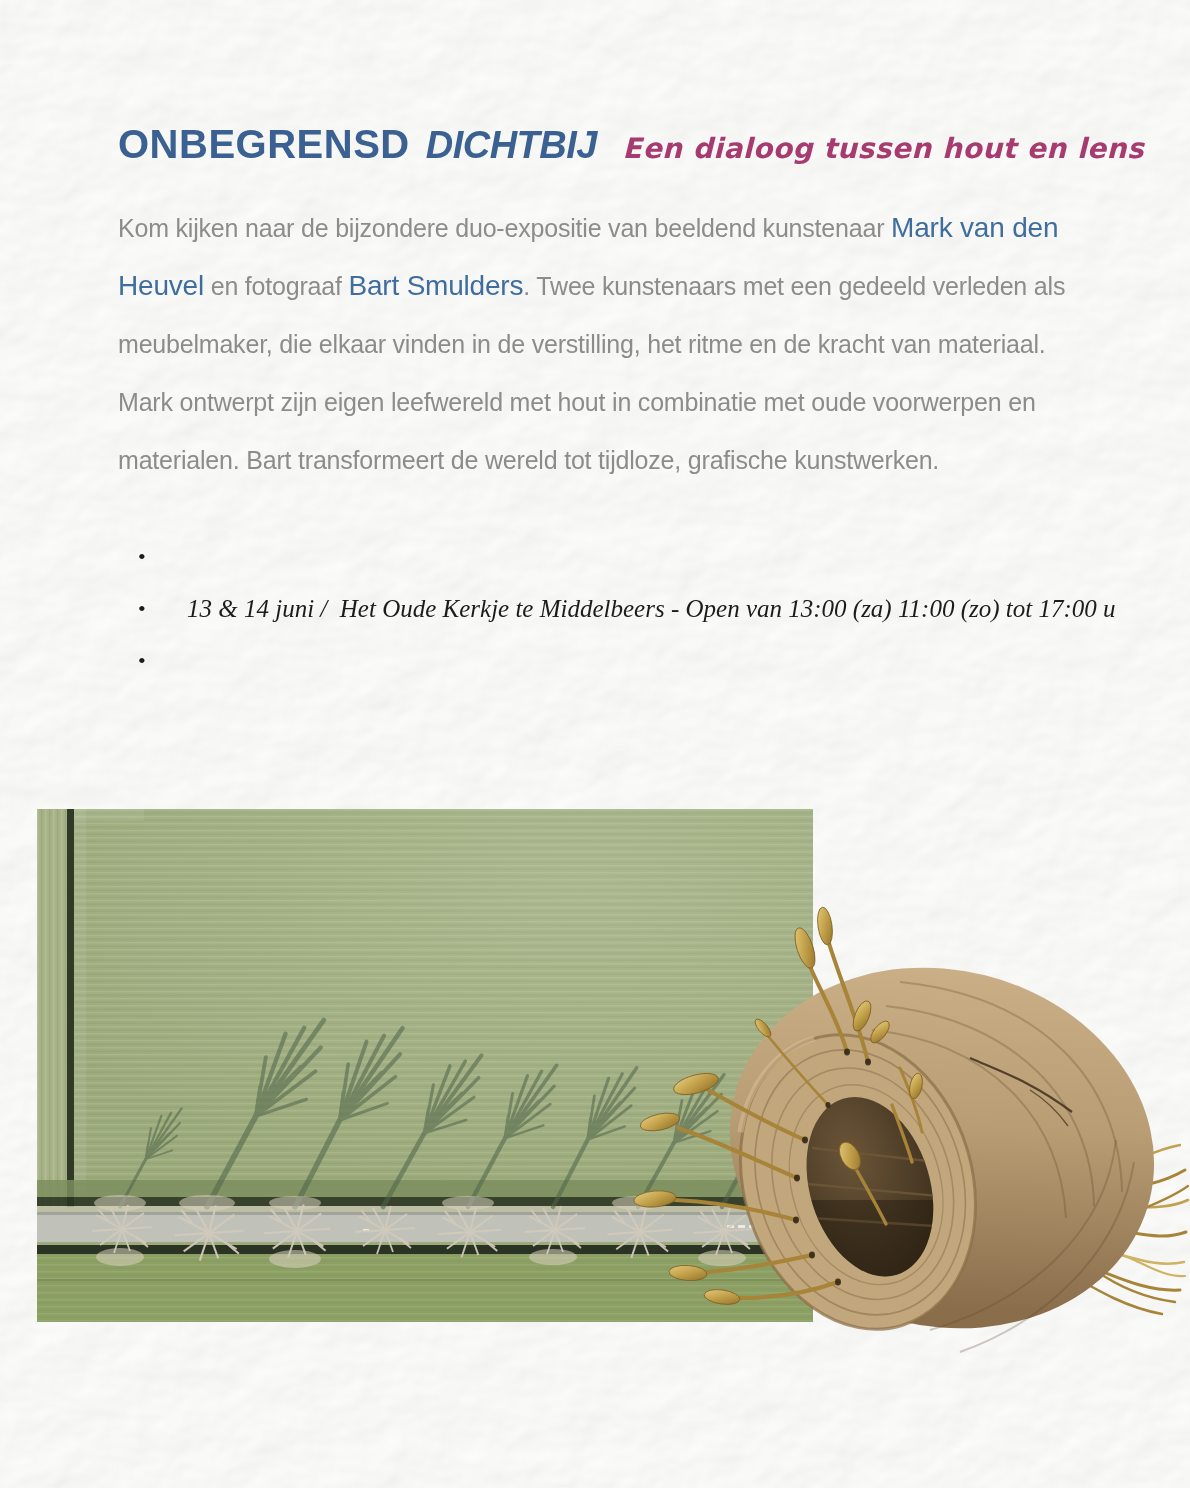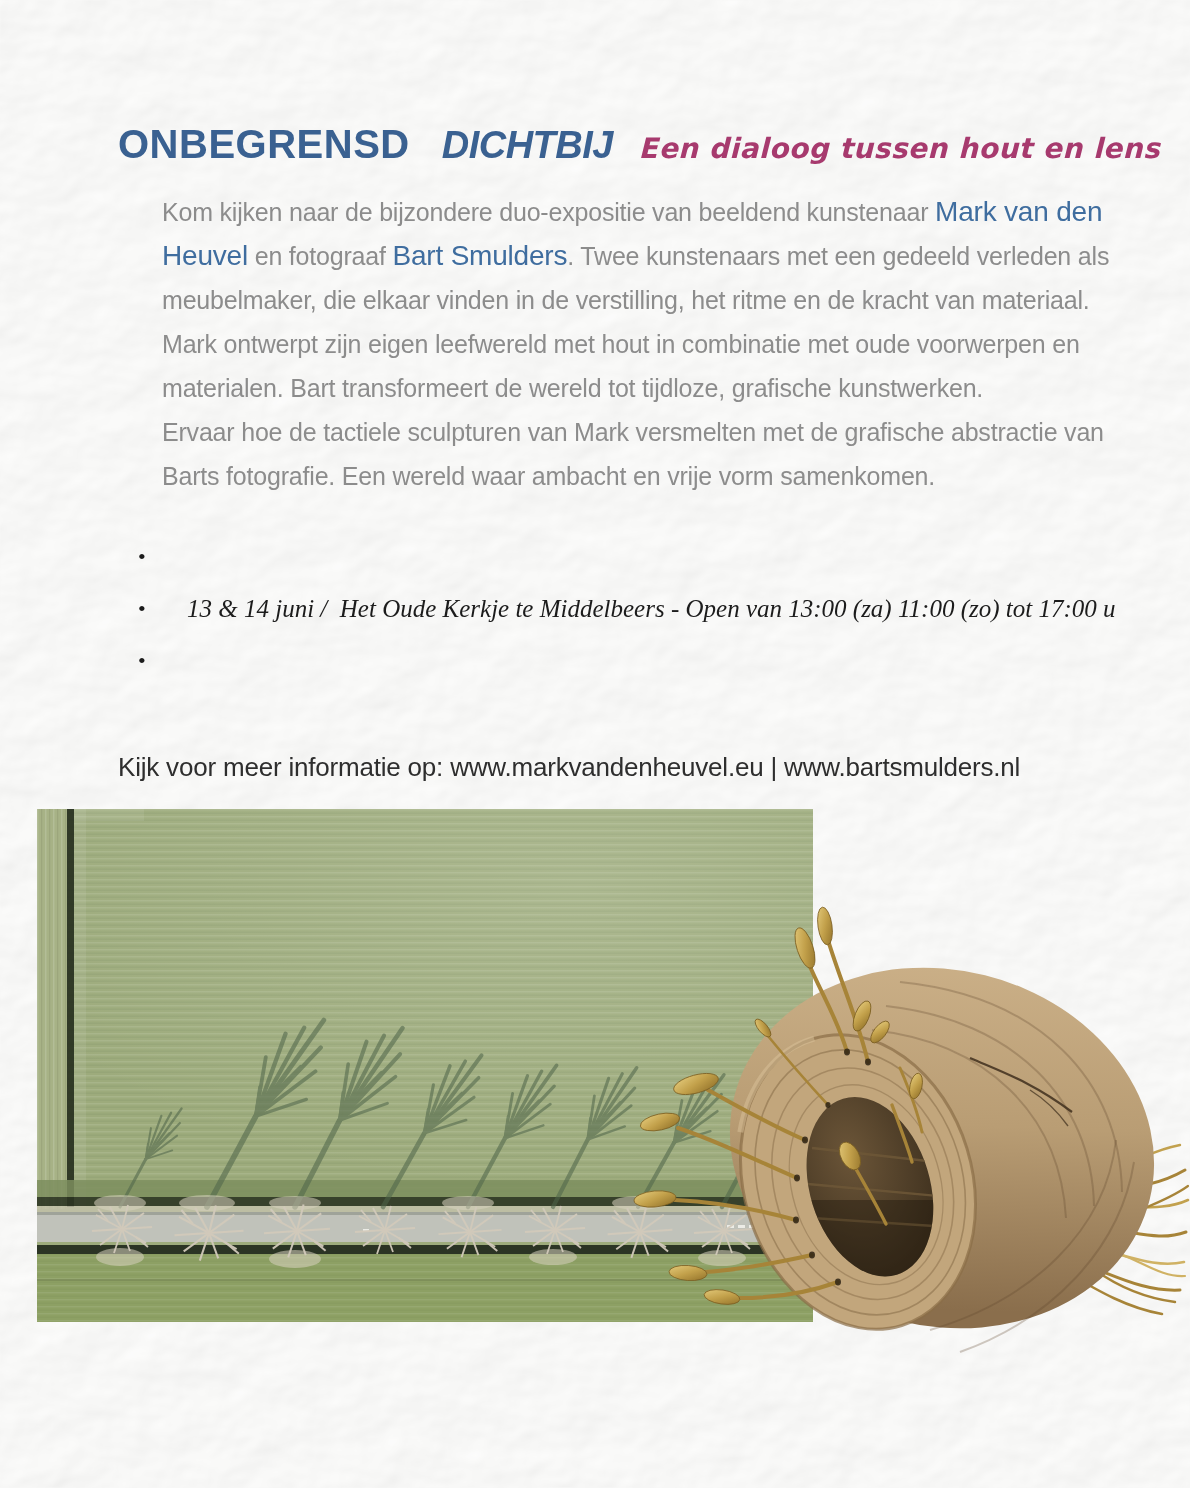--- a/index.html
+++ b/index.html
@@ -13,28 +13,28 @@
   body{background:#e9e9e9; font-family:"Liberation Sans",sans-serif;}
   .page{position:relative;width:1190px;height:1488px;margin:0 auto;
         background:var(--paper-bg);overflow:hidden;}
   .paper-tex{position:absolute;left:0;top:0;z-index:0;pointer-events:none;}
   .content{position:absolute;left:0;top:0;width:100%;height:100%;z-index:1;}
 
   .title-row{position:absolute;left:118px;top:122px;white-space:nowrap;}
   .title-main{font-size:40px;font-weight:bold;color:var(--title-blue);
               letter-spacing:.5px;}
   .title-accent{font-size:38px;font-weight:bold;font-style:italic;
-                color:var(--title-blue);margin-left:32px;letter-spacing:-.5px;}
+                color:var(--title-blue);margin-left:16px;letter-spacing:-.5px;}
   .tagline{font-family:"DejaVu Sans",sans-serif;font-size:28px;font-weight:600;
            font-style:italic;color:var(--accent-pink);margin-left:28px;
            letter-spacing:.5px;display:inline-block;transform:skewX(-3deg);}
 
-  .intro{position:absolute;left:118px;top:190px;width:968px;
-         font-size:25px;line-height:44px;color:var(--body-gray);
-         letter-spacing:-.2px;margin-left:44px;}
+  .intro{position:absolute;left:118px;top:199px;width:968px;
+         font-size:25px;line-height:58px;color:var(--body-gray);
+         letter-spacing:-.2px;}
   .intro p{margin:0;}
   .artist-name{color:var(--name-blue);font-size:28px;}
 
   .events{position:absolute;left:138px;top:541px;width:1000px;
           list-style:none;margin:0;padding:0;}
   .events li{display:flex;line-height:32px;margin-bottom:20px;
              font-family:"Liberation Serif",serif;font-style:italic;
              font-size:25px;color:var(--bullet-ink);}
   .events .dot{width:49px;flex:0 0 49px;font-style:normal;font-size:22px;}
 
@@ -63,37 +63,35 @@
   </svg>
 
   <div class="content">
 
     <div class="title-row">
       <span class="title-main">ONBEGRENSD</span><span class="title-accent">DICHTBIJ</span><span class="tagline">Een dialoog tussen hout en lens</span>
     </div>
 
     <div class="intro">
       <p><span>Kom kijken naar de bijzondere duo-expositie van beeldend kunstenaar </span><span class="artist-name">Mark van den Heuvel</span><span> en fotograaf </span><span class="artist-name">Bart Smulders</span><span>. Twee kunstenaars met een gedeeld verleden als meubelmaker, die elkaar vinden in de verstilling, het ritme en de kracht van materiaal. Mark ontwerpt zijn eigen leefwereld met hout in combinatie met oude voorwerpen en materialen. Bart transformeert de wereld tot tijdloze, grafische kunstwerken.</span></p>
-      <p>Ervaar hoe de tactiele sculpturen van Mark versmelten met de grafische abstractie van Barts fotografie. Een wereld waar ambacht en vrije vorm samenkomen.</p>
     </div>
 
     <ul class="events">
       <li>
         <span class="dot">•</span>
       </li>
       <li>
         <span class="dot">•</span>
         <span>13 &amp; 14 juni /&nbsp; Het Oude Kerkje te Middelbeers - Open van 13:00 (za) 11:00 (zo) tot 17:00 u</span>
       </li>
       <li>
         <span class="dot">•</span>
       </li>
     </ul>
 
-    <div class="info-line"><span>Kijk voor meer informatie op: </span><span>www.markvandenheuvel.eu</span><span> | </span><span>www.bartsmulders.nl</span></div>
 
     <svg class="aerial" viewBox="0 0 776 513">
       <defs>
         <pattern id="rows" width="7" height="7" patternUnits="userSpaceOnUse">
           <rect width="7" height="7" fill="none"></rect>
           <rect y="0" width="7" height="1.4" fill="rgba(255,255,255,0.10)"></rect>
           <rect y="3.6" width="7" height="1.2" fill="rgba(70,85,50,0.10)"></rect>
         </pattern>
         <pattern id="cols" width="8" height="8" patternUnits="userSpaceOnUse">
           <rect width="8" height="8" fill="none"></rect>

